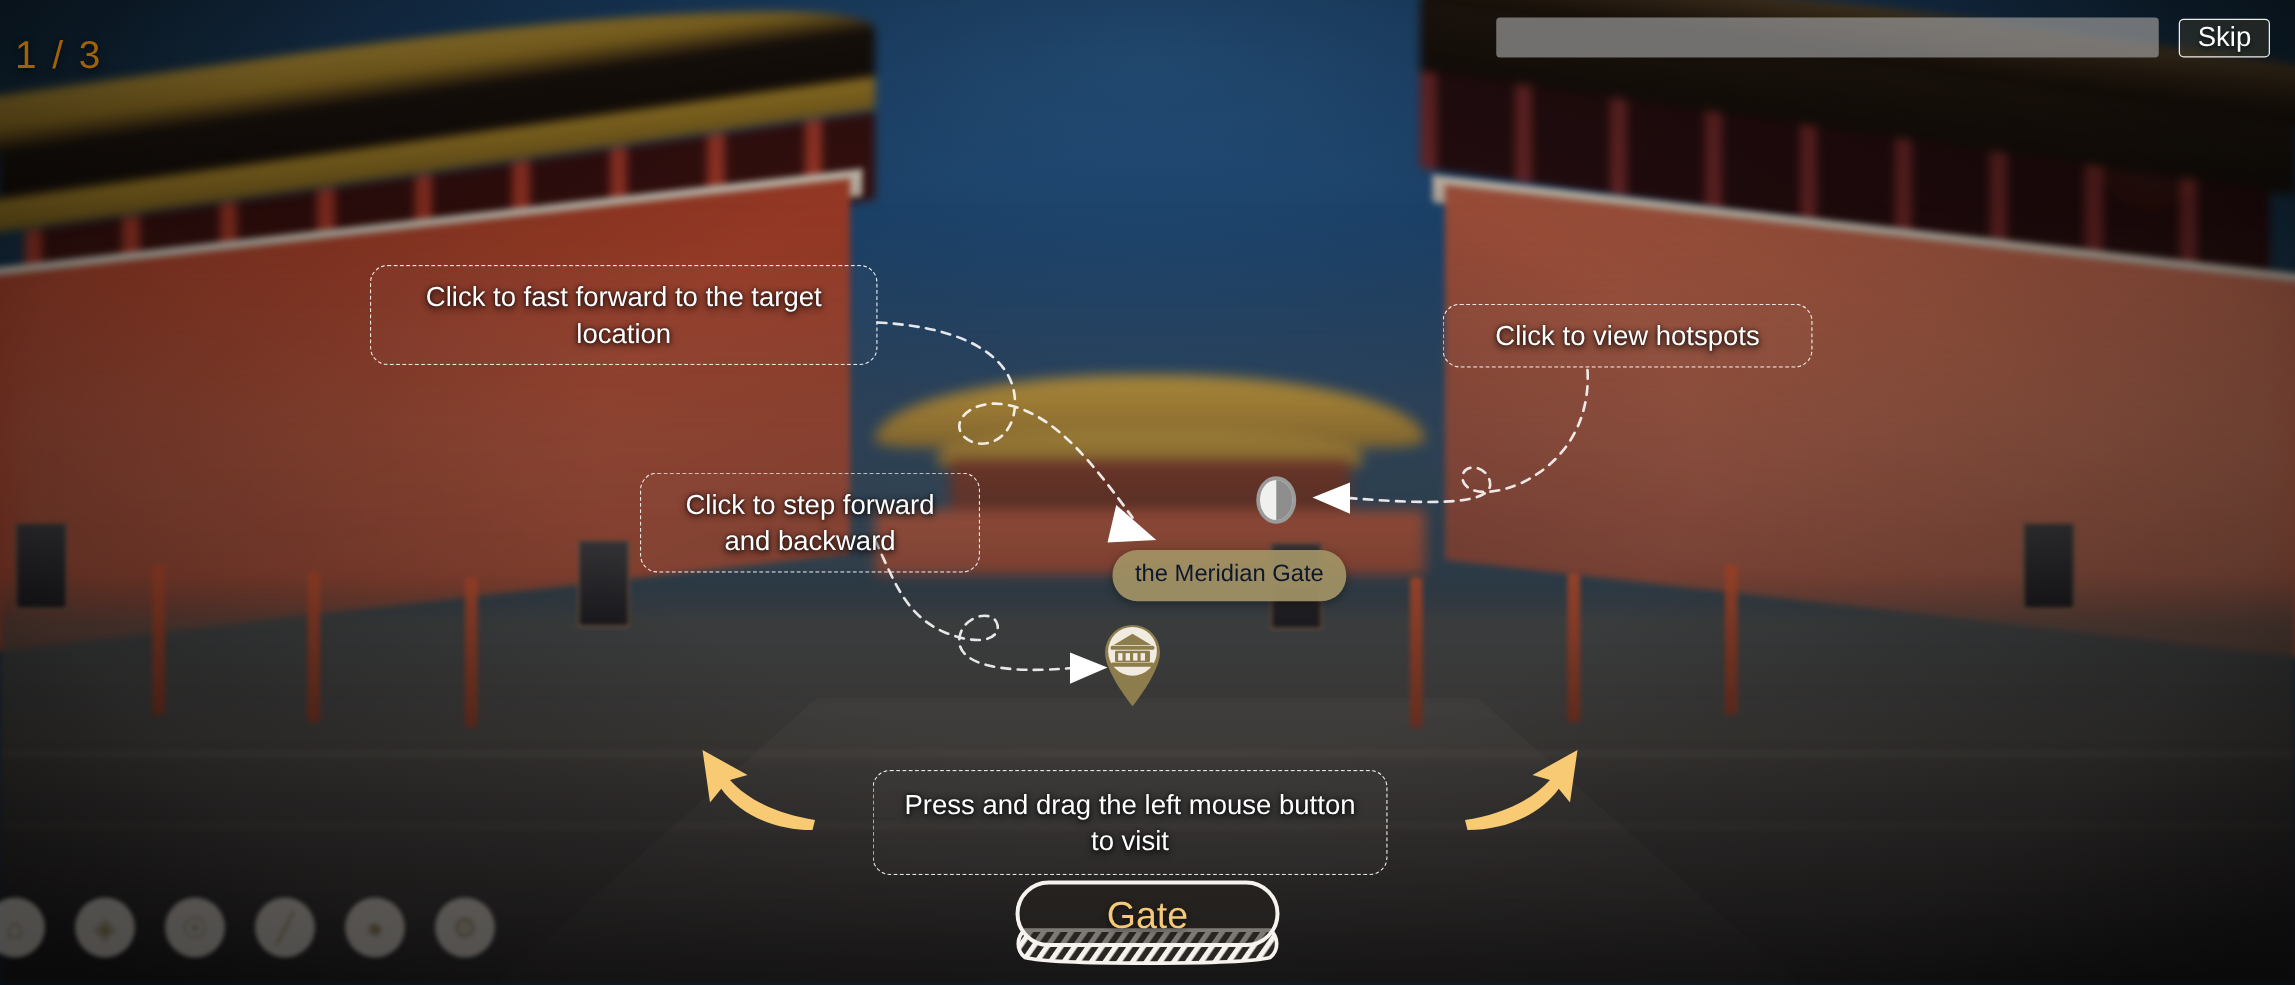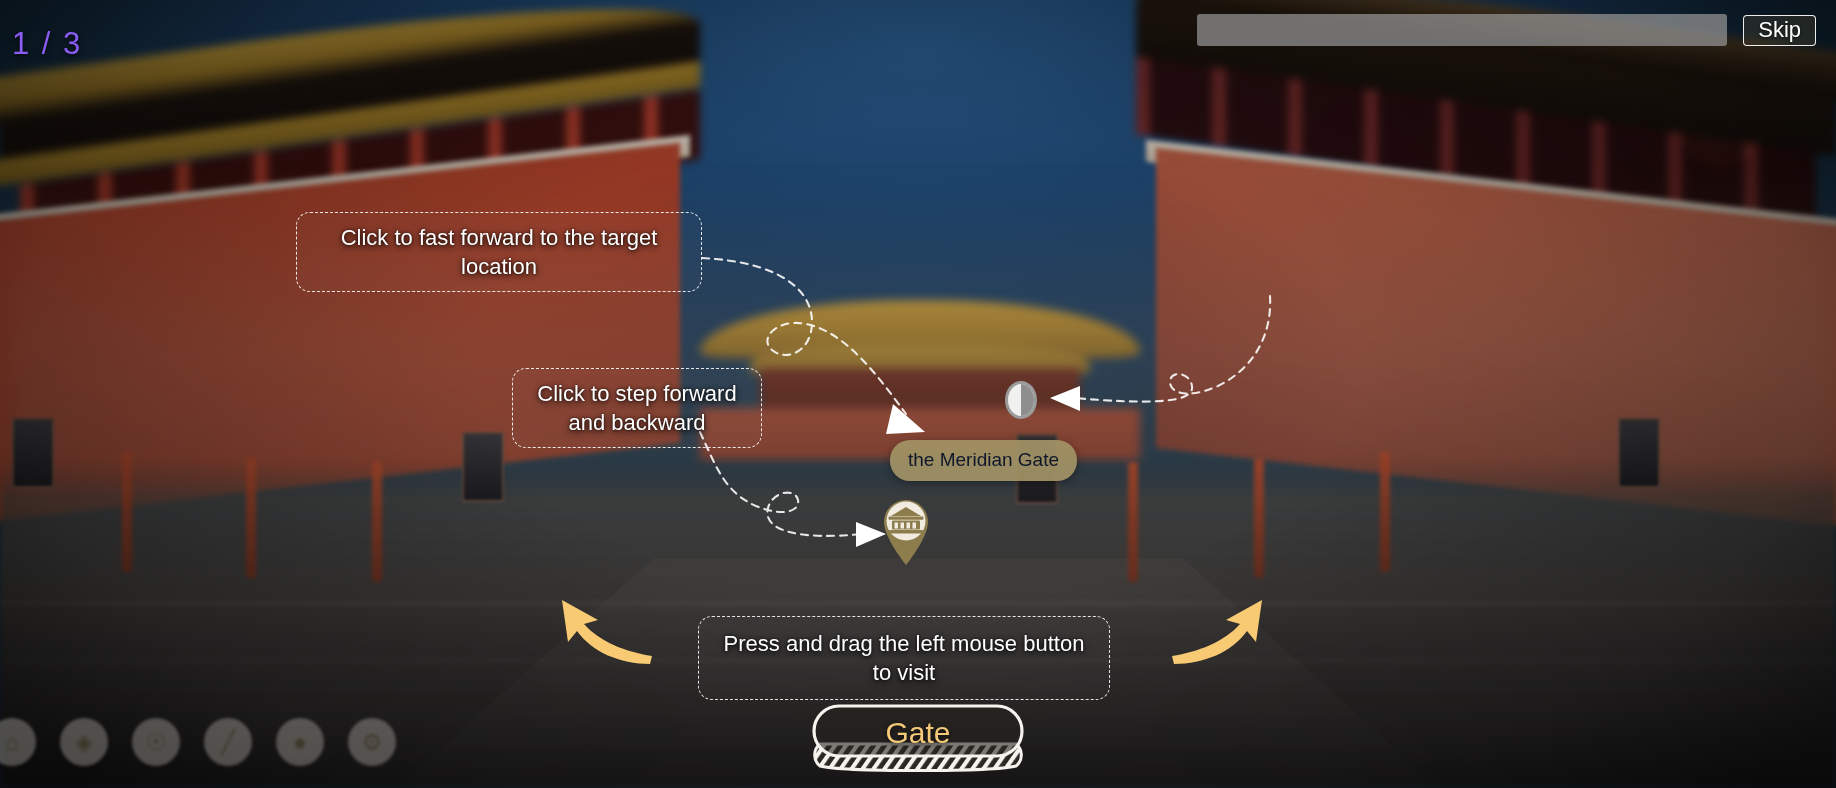--- a/index.html
+++ b/index.html
@@ -189,21 +189,21 @@
     background:
       radial-gradient(ellipse 1150px 620px at 50% 46%, rgba(0,0,0,0) 38%, rgba(0,0,0,.30) 78%, rgba(0,0,0,.62) 100%);
     pointer-events:none;
   }
   .dimmer { position:absolute; inset:0; background: rgba(10,8,6,.18); pointer-events:none; }
 
   
   .step-counter {
     position:absolute; left:12px; top:26px;
     font-size:31px; letter-spacing:2px;
-    color:#8b5cf6; text-shadow:0 2px 5px rgba(0,0,0,.7);
+    color:#a16207; text-shadow:0 2px 5px rgba(0,0,0,.7);
     z-index:40;
   }
   .topbar {
     position:absolute; right:0; top:10px; height:40px;
     display:flex; align-items:center;
     z-index:40;
   }
   .progress-track {
     width:530px; height:32px;
     background: rgba(150,150,150,.72);
@@ -230,21 +230,21 @@
     border:1.6px dashed rgba(255,255,255,.88);
     border-radius:14px;
     color:#ffffff;
     font-size:22px; line-height:29px;
     text-align:center;
     padding:10px 18px;
     text-shadow: 0 2px 6px rgba(0,0,0,.85), 0 0 3px rgba(0,0,0,.7);
     background: rgba(255,255,255,.02);
   }
   #callout-fast     { left:296px;  top:212px;  width:406px; }
-  #callout-step     { left:512px;  top:368px;  width:250px; }
+  #callout-step     { left:512px;  top:378px;  width:272px; }
   #callout-hotspots { left:1154px; top:243px;  width:296px; }
   #callout-drag     { left:698px;  top:616px;  width:412px; padding:12px 18px; }
 
   
   .hotspot-pill {
     position:absolute; left:890px; top:440px; z-index:36;
     background: rgba(161,146,101,.93);
     color:#0f172a;
     font-size:19px; line-height:22px;
     padding:9px 18px 10px;
@@ -396,20 +396,21 @@
                            C 1170,370 1190,372 1192,386
                            C 1195,404 1146,404 1074,398"></path>
       <polygon class="ah" points="1080,386 1050,398 1080,411"></polygon>
     </g>
   </svg>
 
   <div class="callout" id="callout-fast">Click to fast forward to the target location</div>
 
   <div class="callout" id="callout-step">Click to step forward and backward</div>
 
+  <div class="callout" id="callout-hotspots">Click to view hotspots</div>
 
   <div class="callout" id="callout-drag">Press and drag the left mouse button to visit</div>
 
   <div class="hotspot-pill">the Meridian Gate</div>
 
   <div class="map-pin">
     <svg width="58" height="72" viewBox="0 0 58 72">
       <path d="M29,71 C29,71 7,44 7,28 A22,22 0 1,1 51,28 C51,44 29,71 29,71 Z" fill="#8d7d4d"></path>
       <circle cx="29" cy="27" r="19.5" fill="#f2ece0"></circle>
 

